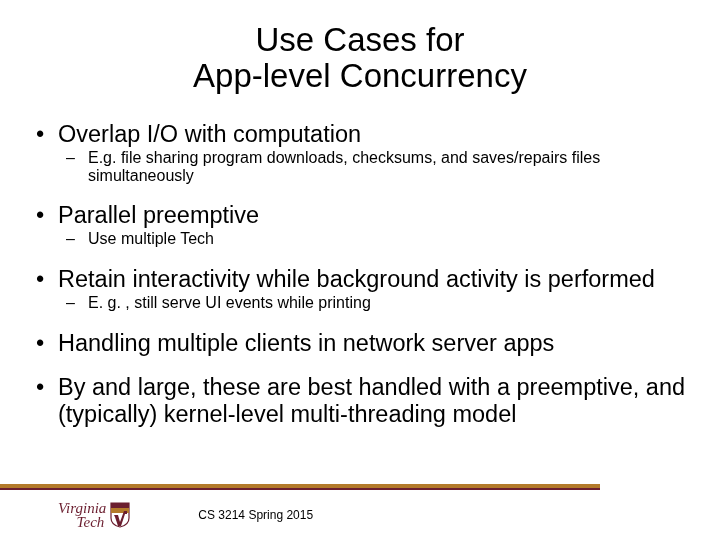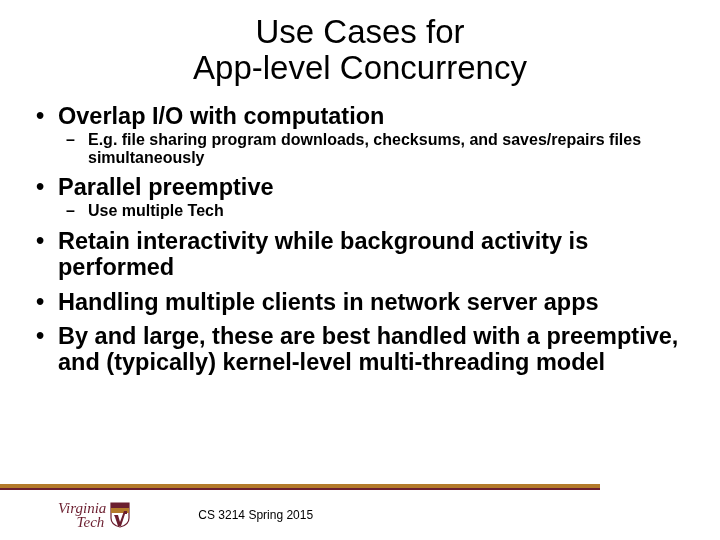--- a/index.html
+++ b/index.html
@@ -1,21 +1,21 @@
 <!DOCTYPE html>
 <html><head>
 <meta charset="utf-8">
 <style>
   * { margin: 0; padding: 0; box-sizing: border-box; }
   html, body { width: 720px; height: 540px; background: #fff; font-family: Arial, Helvetica, sans-serif; color: #000; }
   .slide { position: relative; width: 720px; height: 540px; }
-  .title { font-size: 33px; text-align: center; padding-top: 14px; line-height: 1.1; font-weight: 400; }
+  .title { font-size: 33px; text-align: center; padding-top: 22px; line-height: 1.1; font-weight: 400; }
   .content { padding: 8px 28px 0 28px; }
   ul.outer { list-style: none; }
-  ul.outer > li { font-size: 23.5px; line-height: 1.12; margin-top: 8px; padding-left: 30px; position: relative; font-weight: bold; }
+  ul.outer > li { font-size: 23.5px; line-height: 1.12; margin-top: 18px; padding-left: 30px; position: relative; }
   ul.outer > li::before { content: "•"; position: absolute left: 8px; top: 0; }
   ul.outer > li::before { position: absolute; left: 8px; top: 0; }
   ul.inner { list-style: none; margin-top: 2px; }
   ul.inner > li { font-size: 16px; line-height: 1.1; padding-left: 30px; position: relative; margin-top: 2px; }
   ul.inner > li::before { content: "–"; position: absolute; left: 8px; top: 0; }
   .footer-area { position: absolute; left: 0; bottom: 0; width: 600px; }
   .stripe-outer { height: 6px; background: #6b1e2f; }
   .stripe-inner { height: 4px; background: #b37a2a; margin: 1px 0; }
   .footer-bar { display: flex; align-items: center; height: 50px; padding-left: 58px; }
   .vt-logo { display: inline-flex; align-items: center; gap: 4px; }
@@ -42,20 +42,23 @@
         </ul>
       </li>
       <li>
         <span>Parallel preemptive</span>
         <ul class="inner">
           <li><span>Use multiple Tech</span></li>
         </ul>
       </li>
       <li>
         <span>Retain interactivity while background activity is performed</span>
+        <ul class="inner">
+          <li><span>E. g. , still serve UI events while printing</span></li>
+        </ul>
       </li>
       <li>
         <span>Handling multiple clients in network server apps</span>
       </li>
       <li>
         <span>By and large, these are best handled with a preemptive, and (typically) kernel-level multi-threading model</span>
       </li>
     </ul>
   </div>
 

